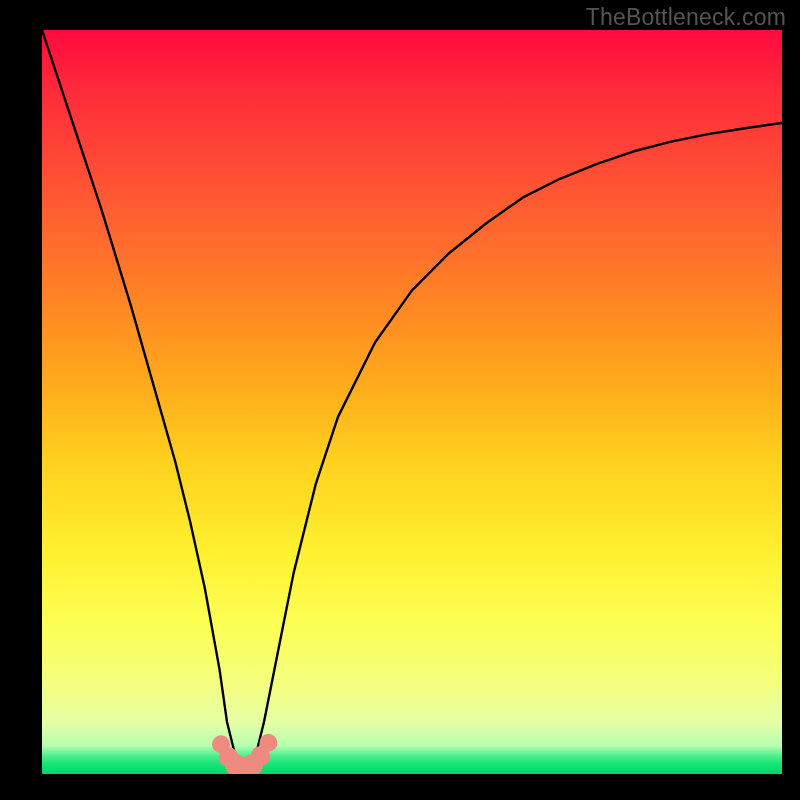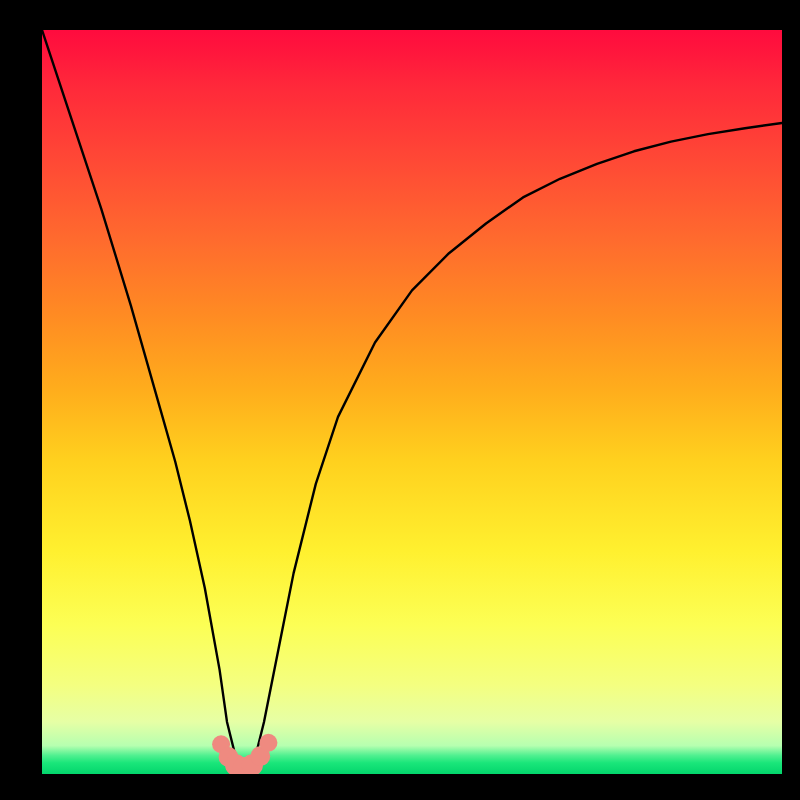--- a/index.html
+++ b/index.html
@@ -59,20 +59,21 @@
     left: 0;
     top: 0;
     width: 740px;
     height: 744px;
   }
 </style>
 </head>
 <body>
 
 <div class="frame">
+  <div class="attribution">TheBottleneck.com</div>
 
   <div class="plot">
     <svg class="overlay" viewBox="0 0 740 744" preserveAspectRatio="none">
       <path id="curve-path" fill="none" stroke="#000" stroke-width="2.4" stroke-linecap="round" stroke-linejoin="round" d="M0.00 0.00 L29.60 89.28 L59.20 178.56 L88.80 275.28 L118.40 379.44 L133.20 431.52 L148.00 491.04 L162.80 558.00 L177.60 639.84 L185.00 691.92 L192.40 721.68 L199.80 736.56 L202.02 739.54 L207.20 736.56 L214.60 721.68 L222.00 691.92 L236.80 617.52 L251.60 543.12 L273.80 453.84 L296.00 386.88 L333.00 312.48 L370.00 260.40 L407.00 223.20 L444.00 193.44 L481.00 167.40 L518.00 148.80 L555.00 133.92 L592.00 121.27 L629.00 111.60 L666.00 104.16 L703.00 98.21 L740.00 93.00"></path>
       <g id="markers">
           <circle cx="179.08" cy="714.24" r="9.00" fill="#ef8a80"></circle>
           <circle cx="186.48" cy="726.89" r="9.90" fill="#ef8a80"></circle>
           <circle cx="193.88" cy="735.07" r="10.80" fill="#ef8a80"></circle>
           <circle cx="202.02" cy="738.79" r="11.70" fill="#ef8a80"></circle>
           <circle cx="210.16" cy="735.07" r="10.80" fill="#ef8a80"></circle>

